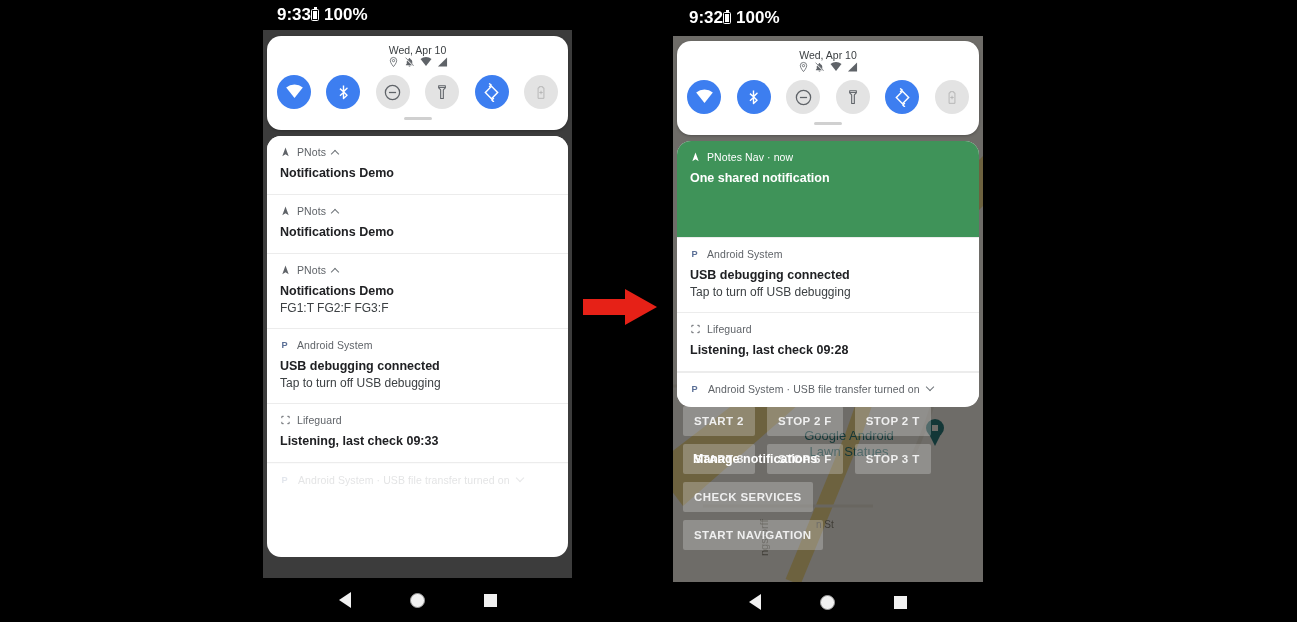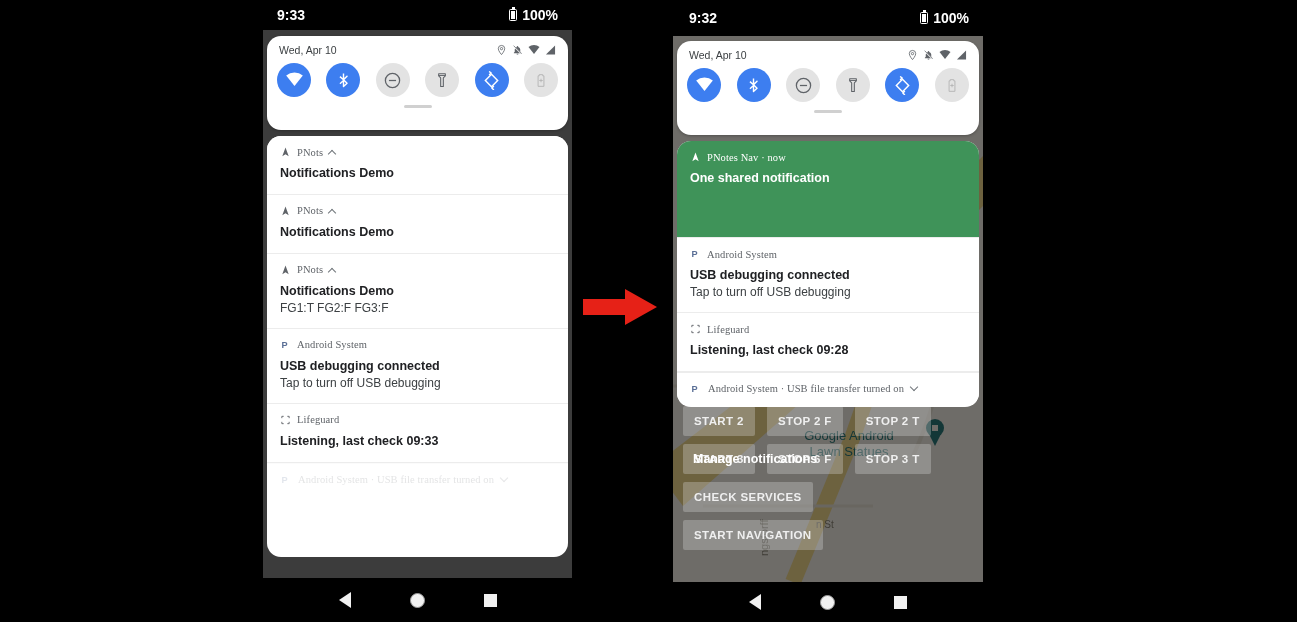--- a/index.html
+++ b/index.html
@@ -29,24 +29,23 @@
   #phone-right .phone-body { top: 36px; bottom: 40px; }
 
   
   .status-bar {
     position: absolute;
     left: 0; right: 0; top: 0;
     height: 30px;
     background: #000;
     display: flex;
     align-items: center;
-    justify-content: space-between;
     padding: 0 14px;
     color: #fff;
-    font-size: 14px;
+    font-size: 17px;
     font-weight: bold;
     z-index: 20;
   }
   #phone-right .status-bar { height: 36px; padding: 0 14px 0 16px;}
   .status-right { display: flex; align-items: center; gap: 3px; }
   .batt-glyph {
     display:inline-block; width:8px; height:12px;
     border:1.5px solid #fff; border-radius:1.5px;
     position:relative; margin-right:2px;
   }
@@ -66,20 +65,21 @@
     border-radius: 14px;
     z-index: 12;
     box-shadow: 0 1px 3px rgba(0,0,0,.25);
   }
   #phone-left .qs-panel  { left: 4px; right: 4px; top: 36px; height: 94px; }
   #phone-right .qs-panel { left: 4px; right: 4px; top: 41px; height: 94px; }
 
   .qs-head {
     display: flex; align-items: center; justify-content: space-between;
     padding: 8px 12px 0 12px;
+    flex-direction: column;
   }
   .qs-date { font-size: 10.5px; color: #3c4043; }
   .qs-icons { display: flex; align-items: center; gap: 5px; }
 
   .qs-tiles {
     display: flex; justify-content: space-between;
     padding: 7px 10px 0 10px;
   }
   .tile {
     width: 34px; height: 34px; border-radius: 50%;
@@ -112,21 +112,21 @@
     border-bottom: 1px solid #ececec;
   }
   .notif:last-child { border-bottom: none; }
   .notif.green { background: #3f9359; }
 
   .notif-head {
     display: flex; align-items: center; gap: 6px;
     margin-bottom: 7px;
   }
   .notif-app {
-    font-size: 10.5px; color: #5f6368; letter-spacing: .1px; font-family: Liberation Serif, serif;
+    font-size: 10.5px; color: #5f6368; letter-spacing: .1px;
   }
   .notif.green .notif-app { color: #ffffff; }
   .notif-title {
     font-size: 12.5px; font-weight: bold; color: #202124;
     line-height: 1.35;
   }
   .notif.green .notif-title { color: #ffffff; font-weight: bold; }
   .notif-text {
     font-size: 12px; color: #3c4043; line-height: 1.35;
   }

